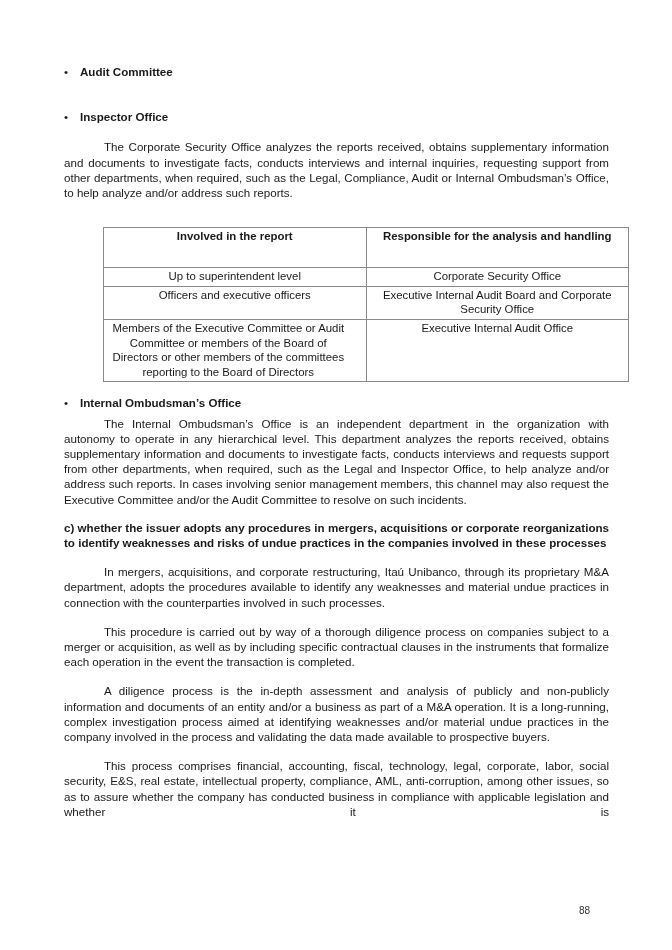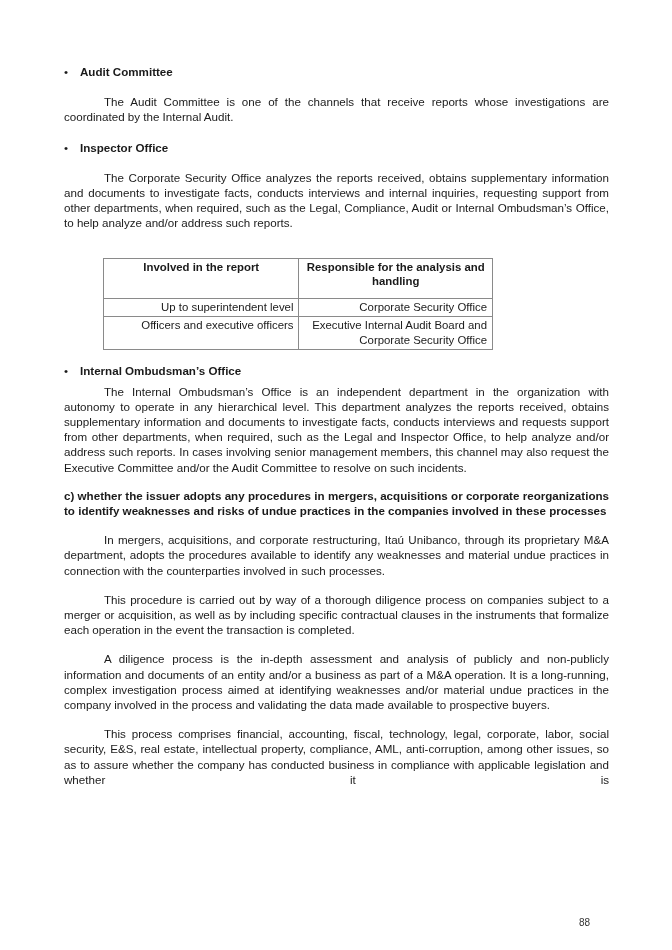--- a/index.html
+++ b/index.html
@@ -38,64 +38,62 @@
     p.para {
       margin: 0;
       text-align: justify;
       text-indent: 40px;
     }
     .gap-s { height: 15px; }
     .gap-m { height: 14px; }
     table.resp {
       border-collapse: collapse;
       margin-left: 39px;
-      width: 390px;
+      width: 526px;
       margin-top: 13px;
     }
     table.resp th, table.resp td {
       border: 1px solid #8a8a8a;
       vertical-align: top;
       padding: 1px 5px 2px 5px;
       font-size: 11.4px;
       line-height: 14.6px;
-      text-align: right;
+      text-align: center;
     }
     table.resp th {
       font-weight: bold;
       text-align: center;
       height: 36px;
       padding-top: 1px;
     }
     table.resp col.c1 { width: 233px; }
     table.resp col.c2 { width: 233px; }
     .section-title {
       font-weight: bold;
       margin: 0;
       text-align: justify;
     }
     .page-num {
       position: absolute;
       left: 579px;
       top: 903px;
       font-size: 10px;
       color: #333;
-      margin-top: 12px;
     }
   </style>
 </head>
 <body>
 
 <div class="page">
 
   <div class="bullet-head">
     <span class="dot">•</span>
     <span>Audit Committee</span>
   </div>
   <div class="gap-s"></div>
-  <p class="para">The Audit Committee is one of the channels that receive reports whose investigations are coordinated by the Internal Audit.</p>
   <div class="gap-s"></div>
 
   <div class="bullet-head">
     <span class="dot">•</span>
     <span>Inspector Office</span>
   </div>
   <div class="gap-s"></div>
   <p class="para">The Corporate Security Office analyzes the reports received, obtains supplementary information and documents to investigate facts, conducts interviews and internal inquiries, requesting support from other departments, when required, such as the Legal, Compliance, Audit or Internal Ombudsman’s Office, to help analyze and/or address such reports.</p>
   <div class="gap-m"></div>
 
@@ -112,20 +110,24 @@
     </thead>
     <tbody>
       <tr>
         <td>Up to superintendent level</td>
         <td>Corporate Security Office</td>
       </tr>
       <tr>
         <td>Officers and executive officers</td>
         <td>Executive Internal Audit Board and Corporate Security Office</td>
       </tr>
+      <tr>
+        <td style="padding-right:18px;">Members of the Executive Committee or Audit Committee or members of the Board of Directors or other members of the committees reporting to the Board of Directors</td>
+        <td>Executive Internal Audit Office</td>
+      </tr>
     </tbody>
   </table>
   <div style="height:13px;"></div>
 
   <div class="bullet-head">
     <span class="dot">•</span>
     <span>Internal Ombudsman’s Office</span>
   </div>
   <div style="height:5px;"></div>
   <p class="para">The Internal Ombudsman’s Office is an independent department in the organization with autonomy to operate in any hierarchical level. This department analyzes the reports received, obtains supplementary information and documents to investigate facts, conducts interviews and requests support from other departments, when required, such as the Legal and Inspector Office, to help analyze and/or address such reports. In cases involving senior management members, this channel may also request the Executive Committee and/or the Audit Committee to resolve on such incidents.</p>

